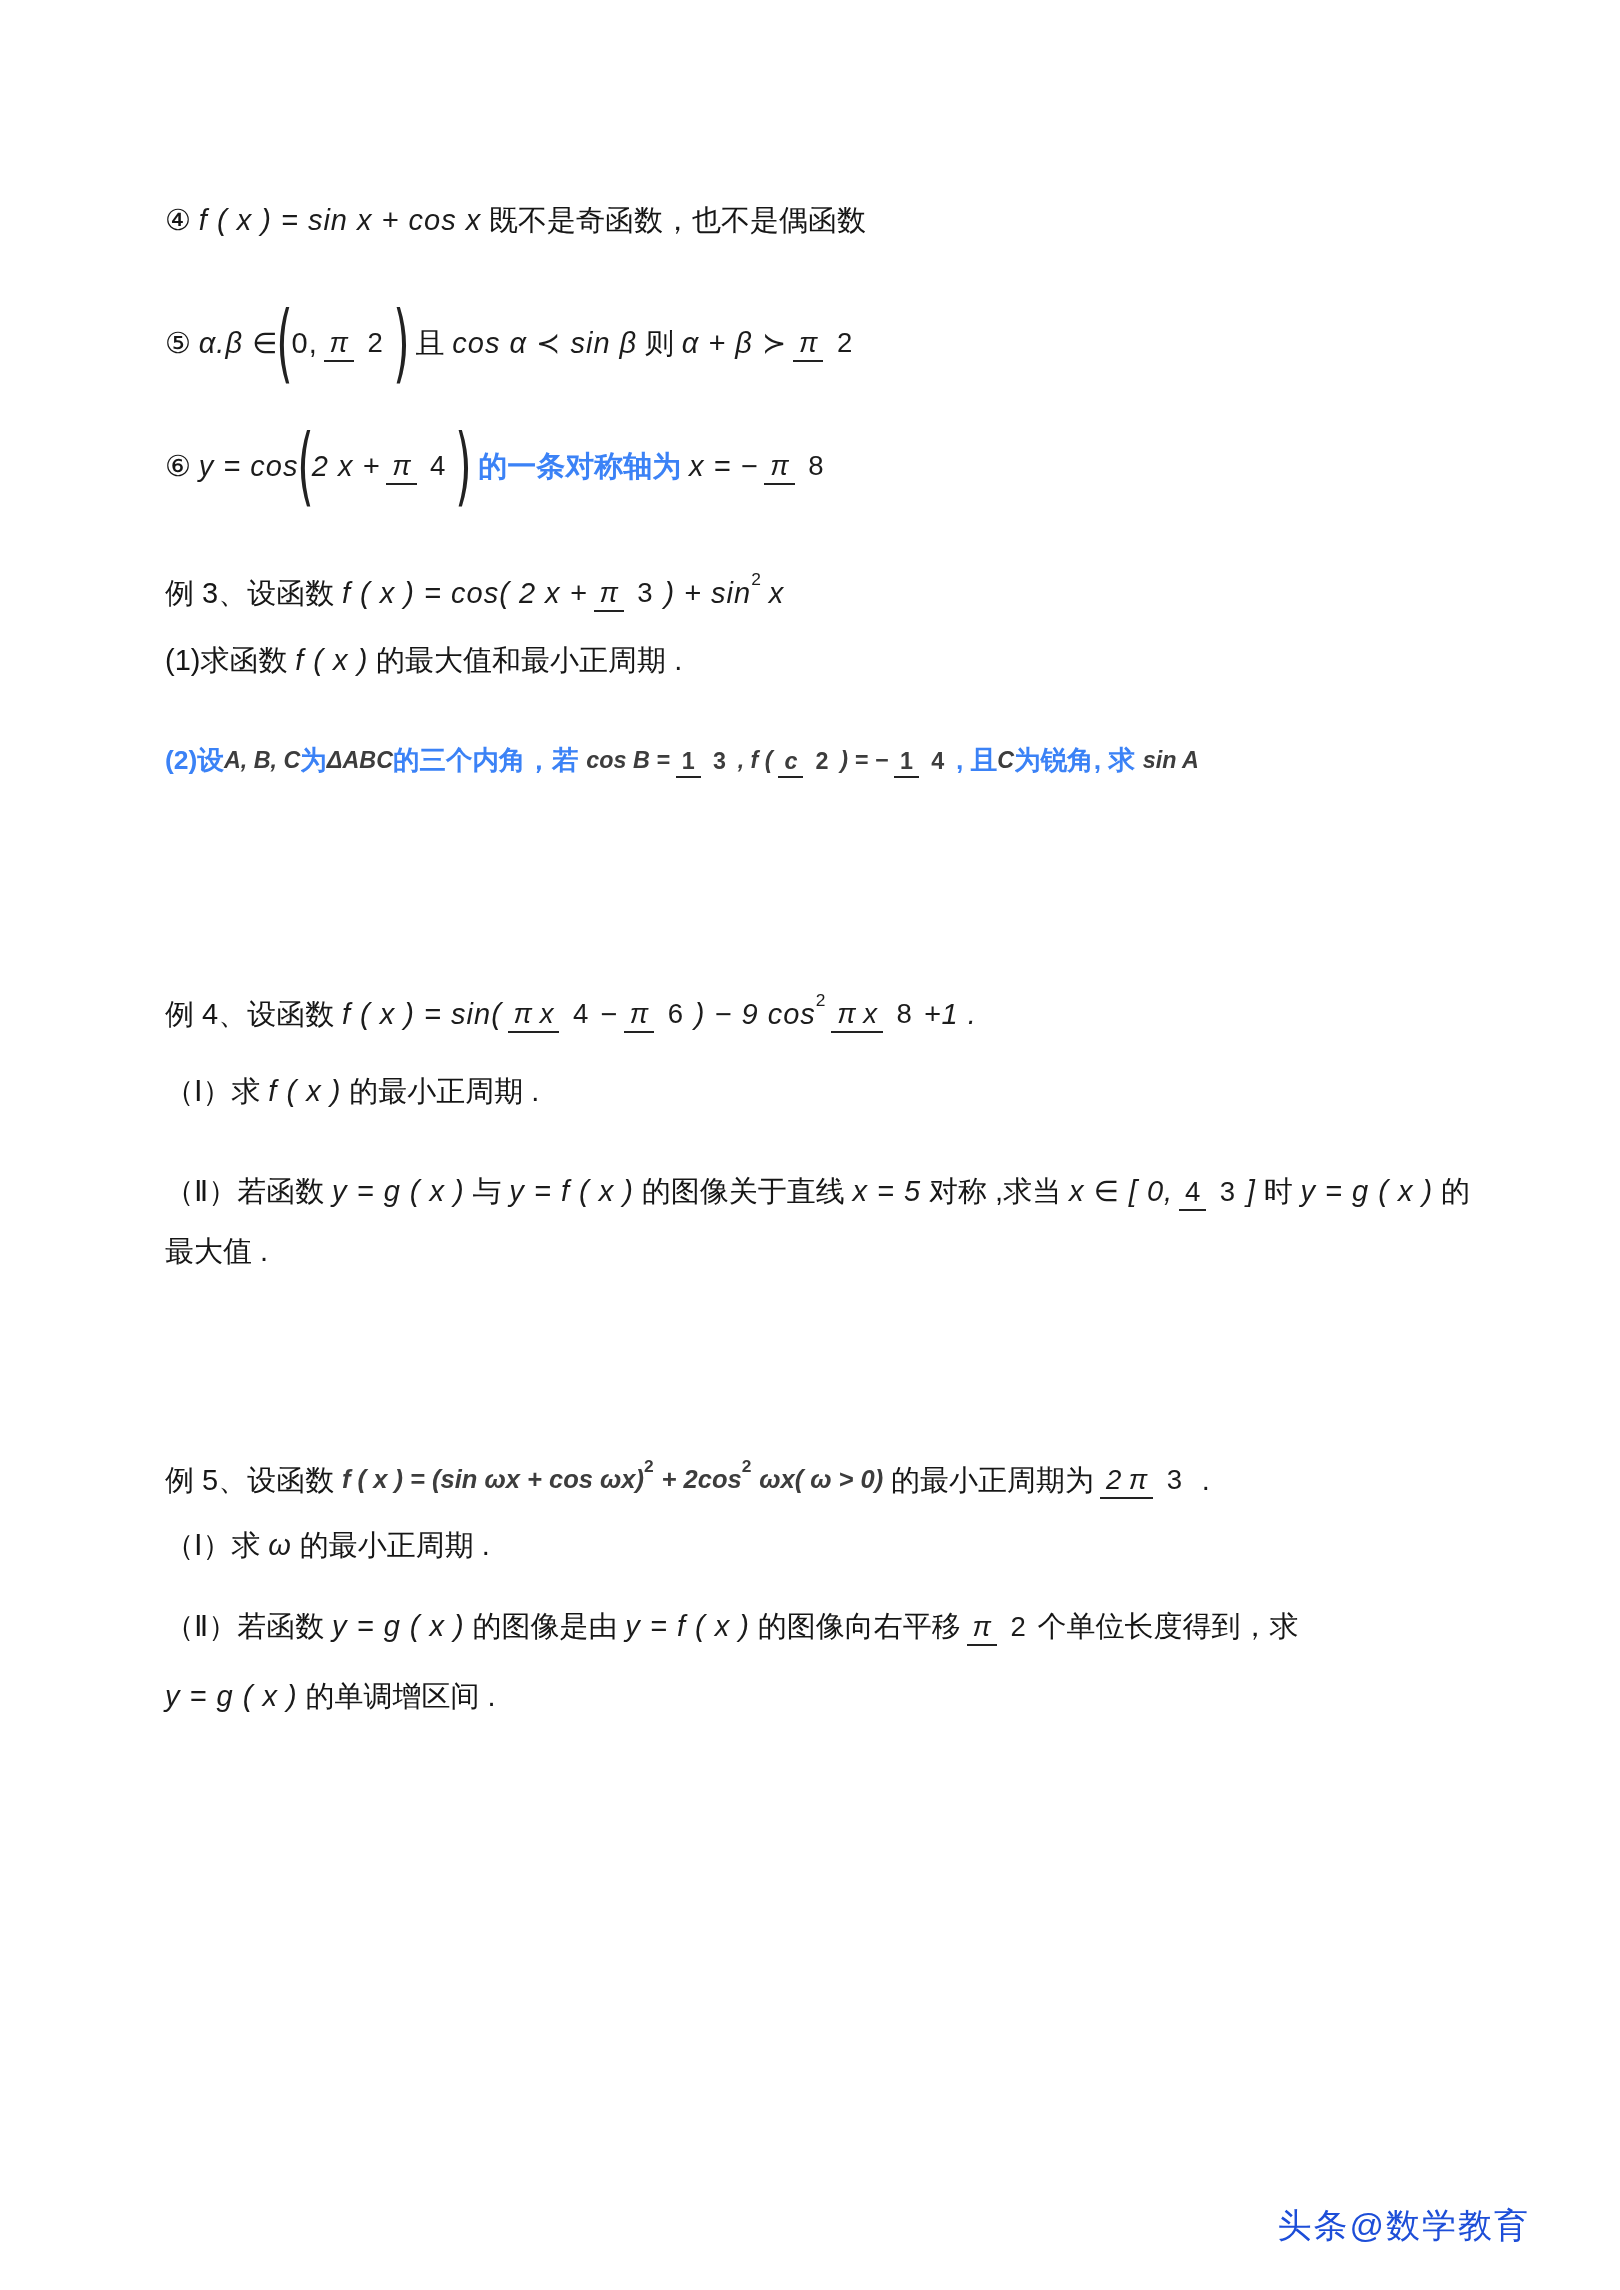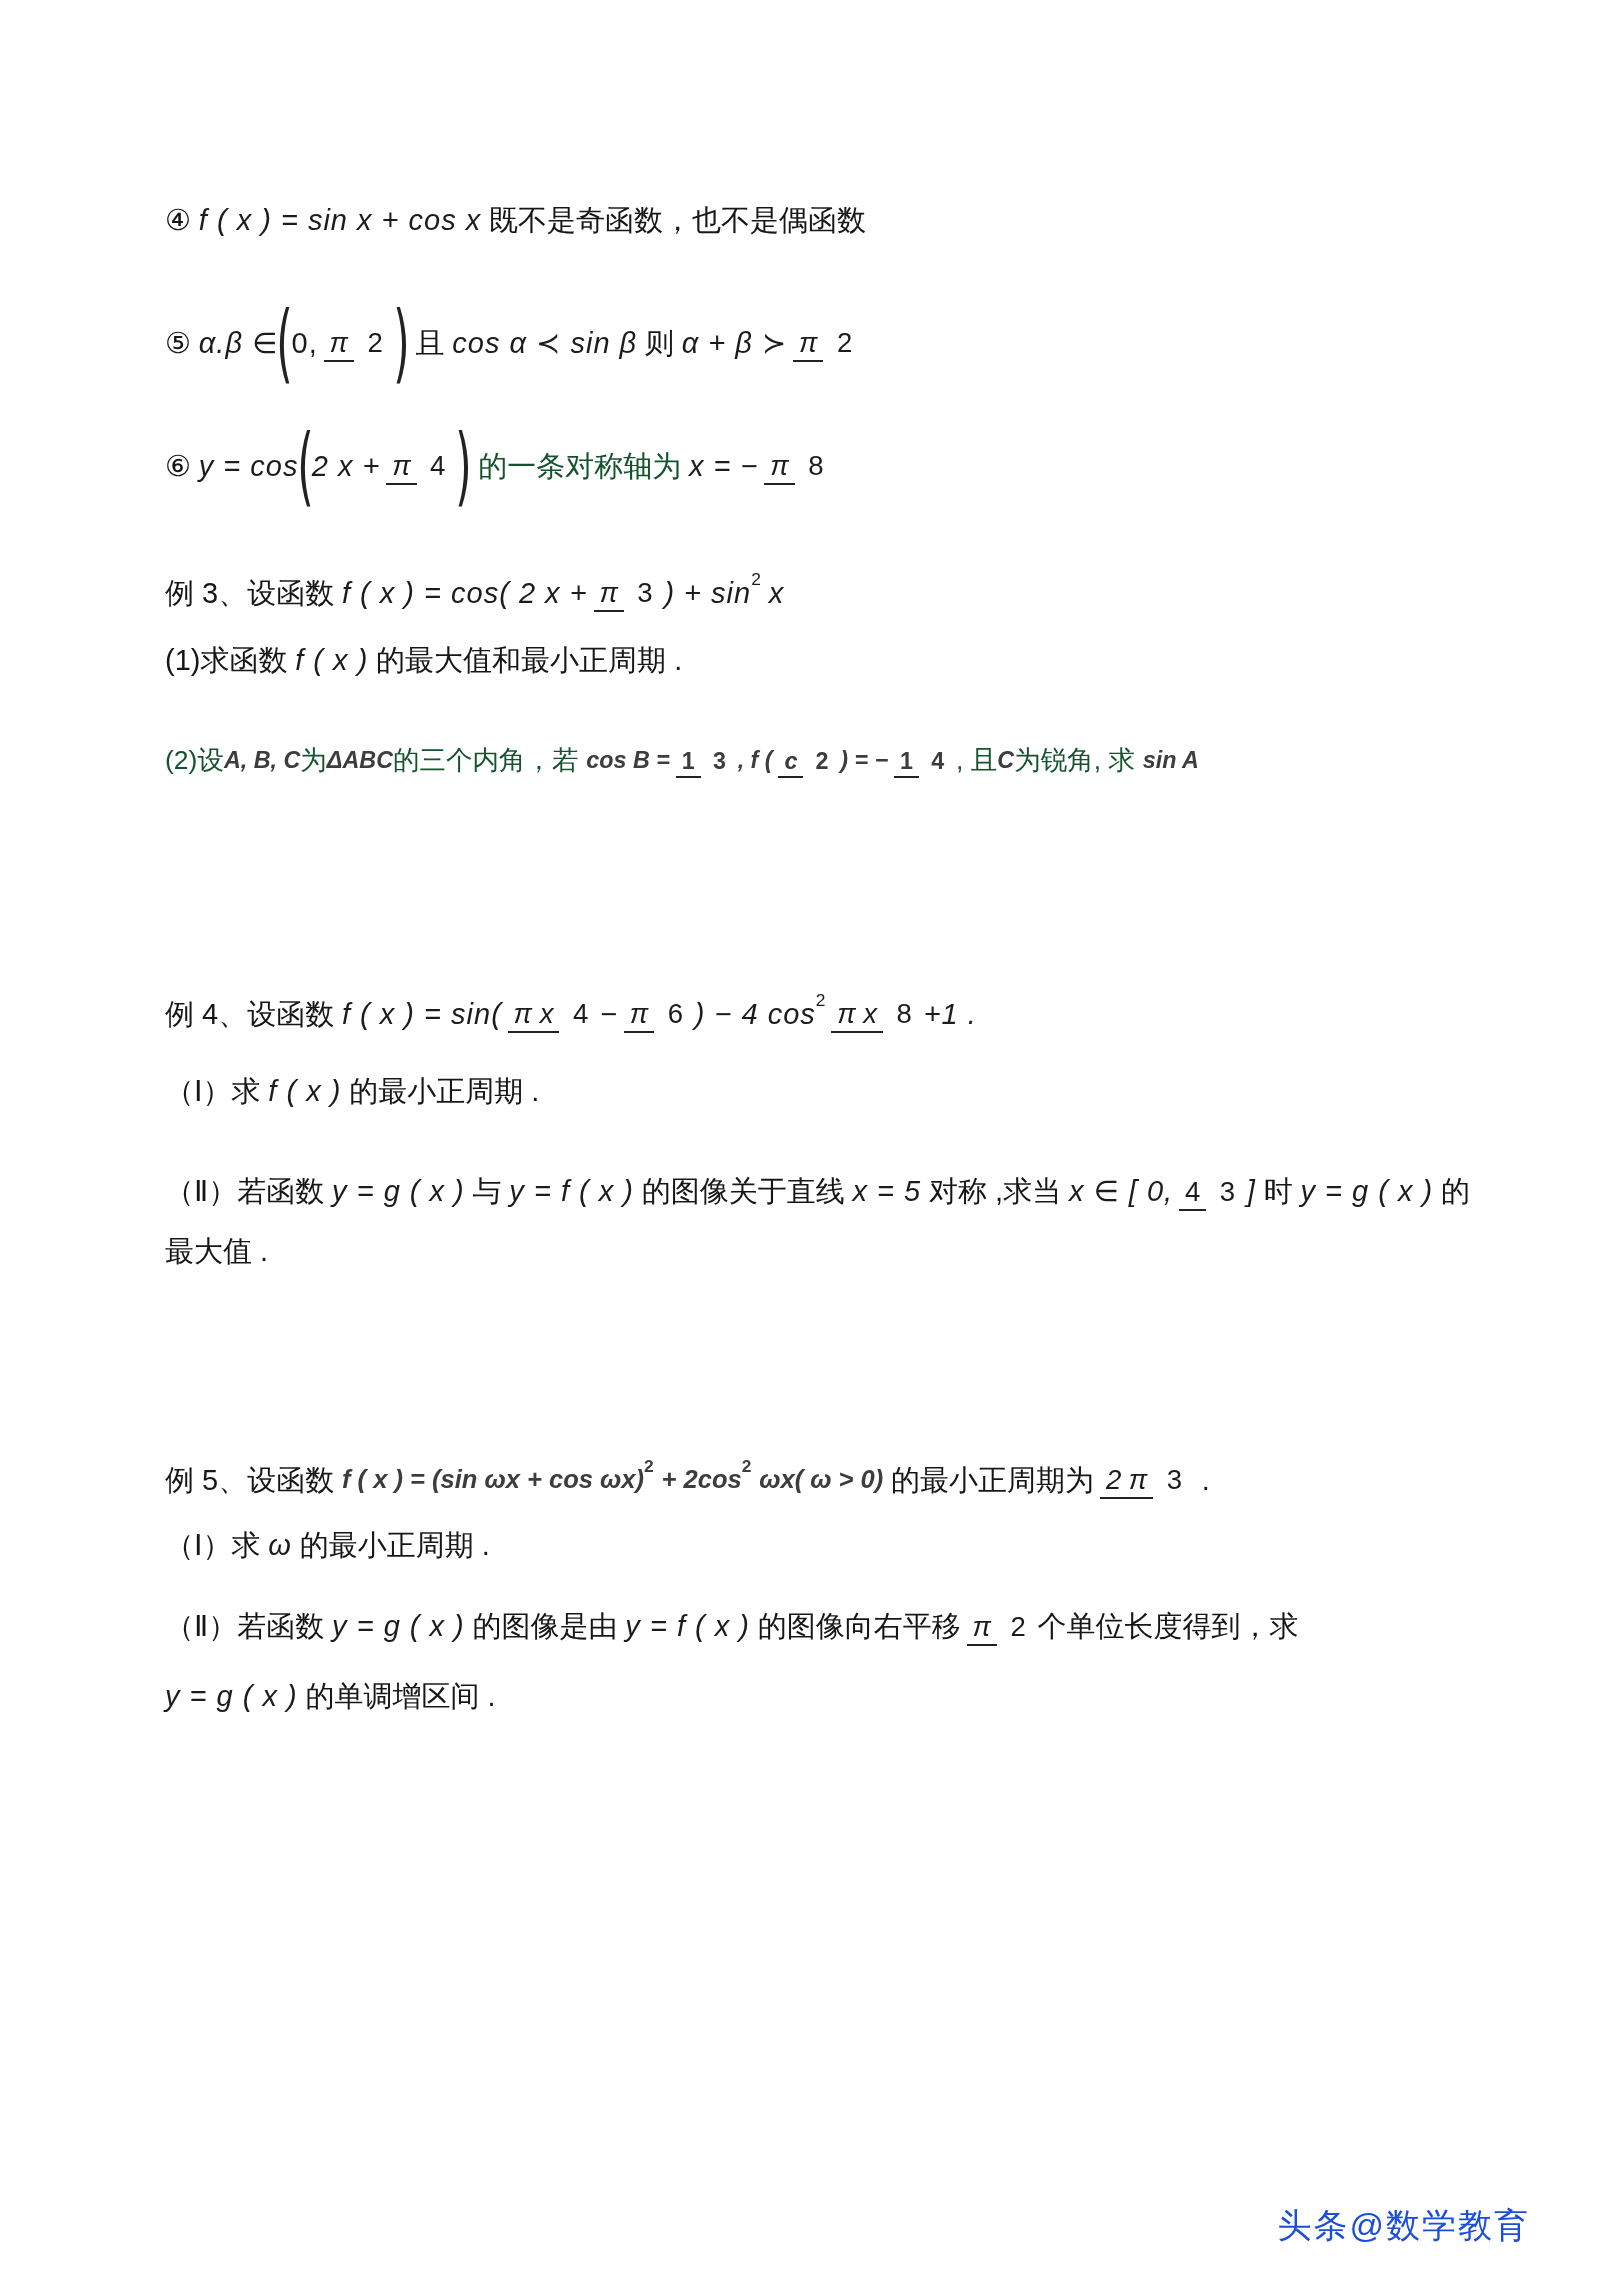--- a/index.html
+++ b/index.html
@@ -23,21 +23,21 @@
   .frac .num{padding:0 5.9px 2px 5.9px;border-bottom:2px solid #222;}
   .frac .den{padding:2px 5.9px 0 5.9px;}
   .it{font-style:italic;}
   
   .bigp{font-size:2.9em;font-weight:400;display:inline-block;
         transform:scale(0.5,1.02);line-height:0.85;margin:0 -9.8px;
         font-family:"DejaVu Sans",sans-serif;color:#222;}
   sup.s{font-size:0.6em;position:relative;top:-0.75em;letter-spacing:0;}
   
   .msm{font-weight:bold;color:#3d3d3d;font-size:0.88em;letter-spacing:0;}
-  .bold-cn{font-weight:normal;color:#14532d;}
+  .bold-cn{font-weight:bold;color:#3b82f6;}
   .watermark{
     position:absolute;right:90px;top:2203px;font-size:34px;color:#1d4ed8;
     letter-spacing:2px;display:flex;align-items:center;
   }
 </style>
 </head>
 <body>
 
 <div class="line" style="top:202px;">
   <span class="txt gapR">④</span>
@@ -135,21 +135,21 @@
   <span class="mi">f ( x ) = sin(</span>
   <span class="frac">
     <span class="num it">π x</span>
     <span class="den">4</span>
   </span>
   <span class="mi">−</span>
   <span class="frac">
     <span class="num it">π</span>
     <span class="den">6</span>
   </span>
-  <span class="mi">) − 4 cos</span>
+  <span class="mi">) − 9 cos</span>
   <sup class="s">2</sup>
   <span class="frac">
     <span class="num it">π x</span>
     <span class="den">8</span>
   </span>
   <span class="mi">+1 .</span>
 </div>
 
 <div class="line" style="top:1073px;">
   <span class="txt gapR">（Ⅰ）求</span>

